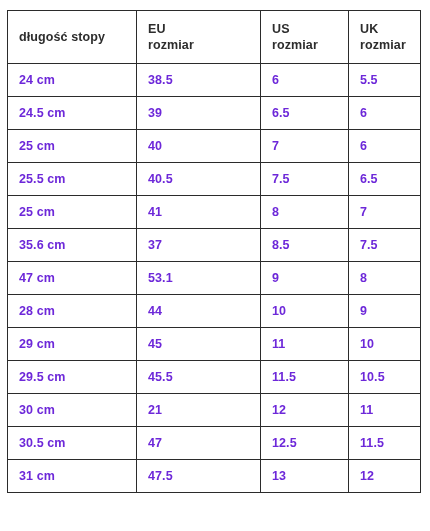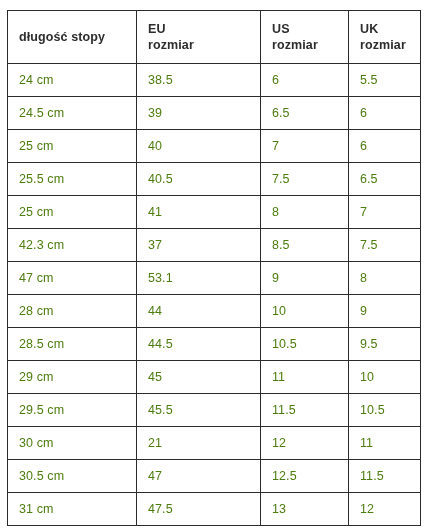--- a/index.html
+++ b/index.html
@@ -43,22 +43,22 @@
     font-weight: bold;
     color: #2d2d2d;
     line-height: 1.32;
     letter-spacing: 0.1px;
   }
   table.size-table thead th .hdr-line {
     display: block;
   }
   table.size-table tbody td {
     height: 32px;
-    color: #4d7c0f;
-    font-weight: normal;
+    color: #6d28d9;
+    font-weight: bold;
     letter-spacing: 0.1px;
   }
 </style>
 </head>
 <body>
 
 <div id="size-table-wrapper">
   <table class="size-table">
     <colgroup>
       <col class="c0">
@@ -110,42 +110,36 @@
         <td>7.5</td>
         <td>6.5</td>
       </tr>
       <tr>
         <td>25 cm</td>
         <td>41</td>
         <td>8</td>
         <td>7</td>
       </tr>
       <tr>
-        <td>42.3 cm</td>
+        <td>35.6 cm</td>
         <td>37</td>
         <td>8.5</td>
         <td>7.5</td>
       </tr>
       <tr>
         <td>47 cm</td>
         <td>53.1</td>
         <td>9</td>
         <td>8</td>
       </tr>
       <tr>
         <td>28 cm</td>
         <td>44</td>
         <td>10</td>
         <td>9</td>
-      </tr>
-      <tr>
-        <td>28.5 cm</td>
-        <td>44.5</td>
-        <td>10.5</td>
-        <td>9.5</td>
       </tr>
       <tr>
         <td>29 cm</td>
         <td>45</td>
         <td>11</td>
         <td>10</td>
       </tr>
       <tr>
         <td>29.5 cm</td>
         <td>45.5</td>

